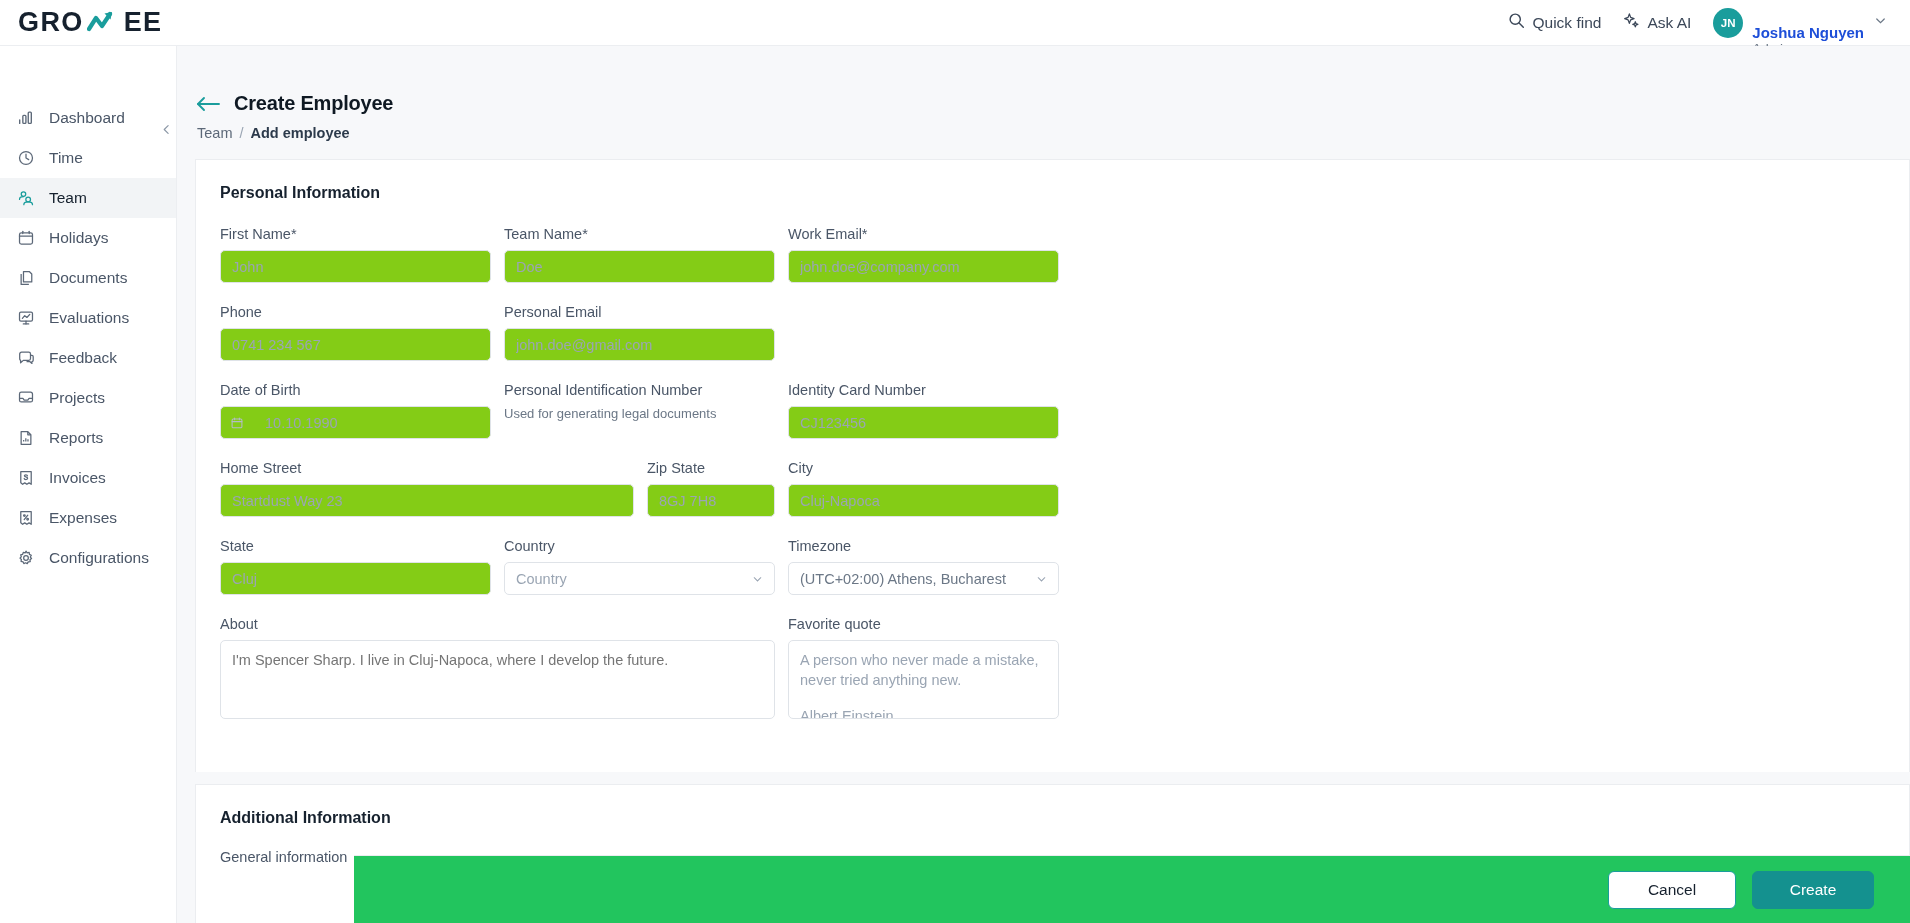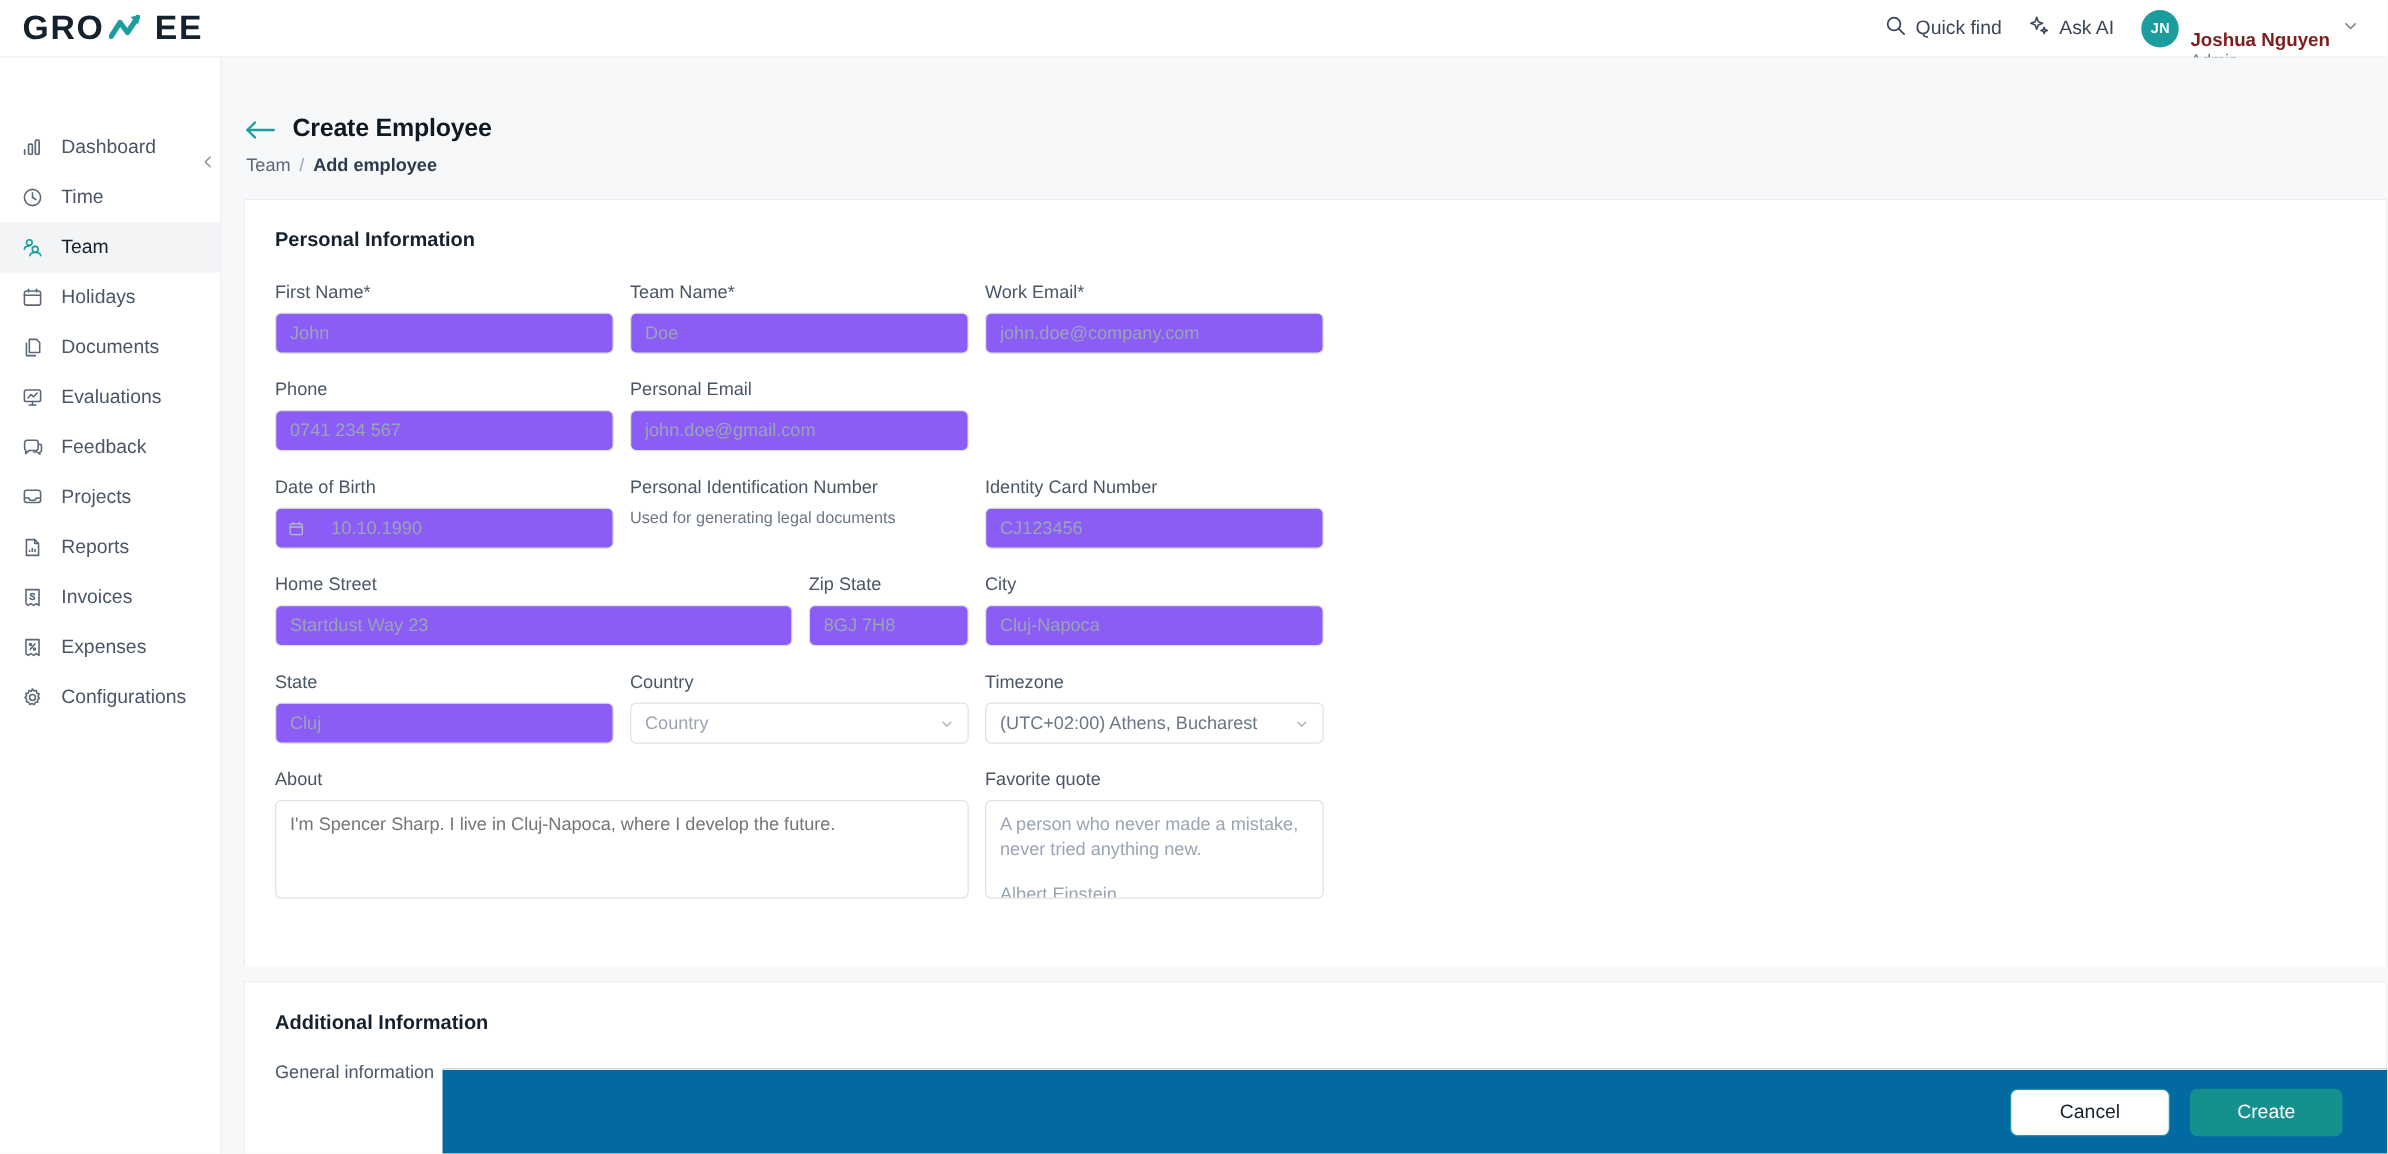--- a/index.html
+++ b/index.html
@@ -27,21 +27,21 @@
   .top-action { display: flex; align-items: center; gap: 7px; cursor: pointer; }
   .top-action span.lbl { font-size: 15.5px; color: #3b4758; }
   .avatar {
     width: 30px; height: 30px; border-radius: 50%;
     background: #1a9d9c; color: #fff;
     display: flex; align-items: center; justify-content: center;
     font-size: 11.5px; font-weight: 700; letter-spacing: .3px;
   }
   .user-block { display: flex; align-items: center; gap: 9px; cursor: pointer; }
   .user-names { display: flex; flex-direction: column; line-height: 1.16; }
-  .user-name { font-size: 15px; font-weight: 700; color: #7f1d1d; margin-top: 36px; }
+  .user-name { font-size: 15px; font-weight: 700; color: #1d4ed8; margin-top: 36px; }
   .user-role { font-size: 13.5px; color: #6b7786; }
 
   
   .body { flex: 1; display: flex; min-height: 0; position: relative; }
 
   
   .sidebar {
     width: 177px; min-width: 177px;
     background: #ffffff;
     border-right: 1px solid #eceef1;
@@ -89,21 +89,21 @@
   .grid3 { display: grid; grid-template-columns: 271px 13px 271px 13px 271px; }
   .grid-addr { display: grid; grid-template-columns: 414px 13px 128px 13px 271px; }
 
   .field { margin-bottom: 21px; }
   .f-label { font-size: 14.5px; color: #4a5667; margin-bottom: 8px; display: block; }
   .f-hint { font-size: 13px; color: #6b7786; margin-top: 7px; }
 
   .inp {
     width: 100%; height: 33px;
     border: 1px solid #dfe3e8; border-radius: 5px;
-    background: #8b5cf6; padding: 0 11px;
+    background: #84cc16; padding: 0 11px;
     font-family: "Liberation Sans", sans-serif;
     font-size: 14.5px; color: #16212e;
     outline: none;
   }
   .inp::placeholder { color: #9aa5b3; }
   .inp-icon-wrap { position: relative; }
   .inp-icon-wrap .lead-ico {
     position: absolute; left: 10px; top: 50%; transform: translateY(-50%);
     color: #b3bcc7; display: flex; align-items: center; pointer-events: none;
   }
@@ -137,21 +137,21 @@
     border-bottom: none;
     padding: 24px 24px 30px 24px;
   }
   .sec-title2 { font-size: 16px; font-weight: 700; color: #16212e; margin-bottom: 22px; }
   .sub-label { font-size: 14.5px; color: #4a5667; }
 
   
   .footer {
     position: absolute; left: 177px; right: 0; bottom: 0;
     height: 68px;
-    background: #0369a1;
+    background: #22c55e;
     border-top: 1px solid #ebedf0;
     display: flex; align-items: center; justify-content: flex-end;
     gap: 16px; padding-right: 36px;
   }
   .btn {
     height: 38px; border-radius: 6px; font-size: 15.5px;
     display: flex; align-items: center; justify-content: center;
     cursor: pointer; font-family: "Liberation Sans", sans-serif;
   }
   .btn-cancel { width: 128px; border: 1px solid #1a9d9c; background: #fff; color: #16212e; }

